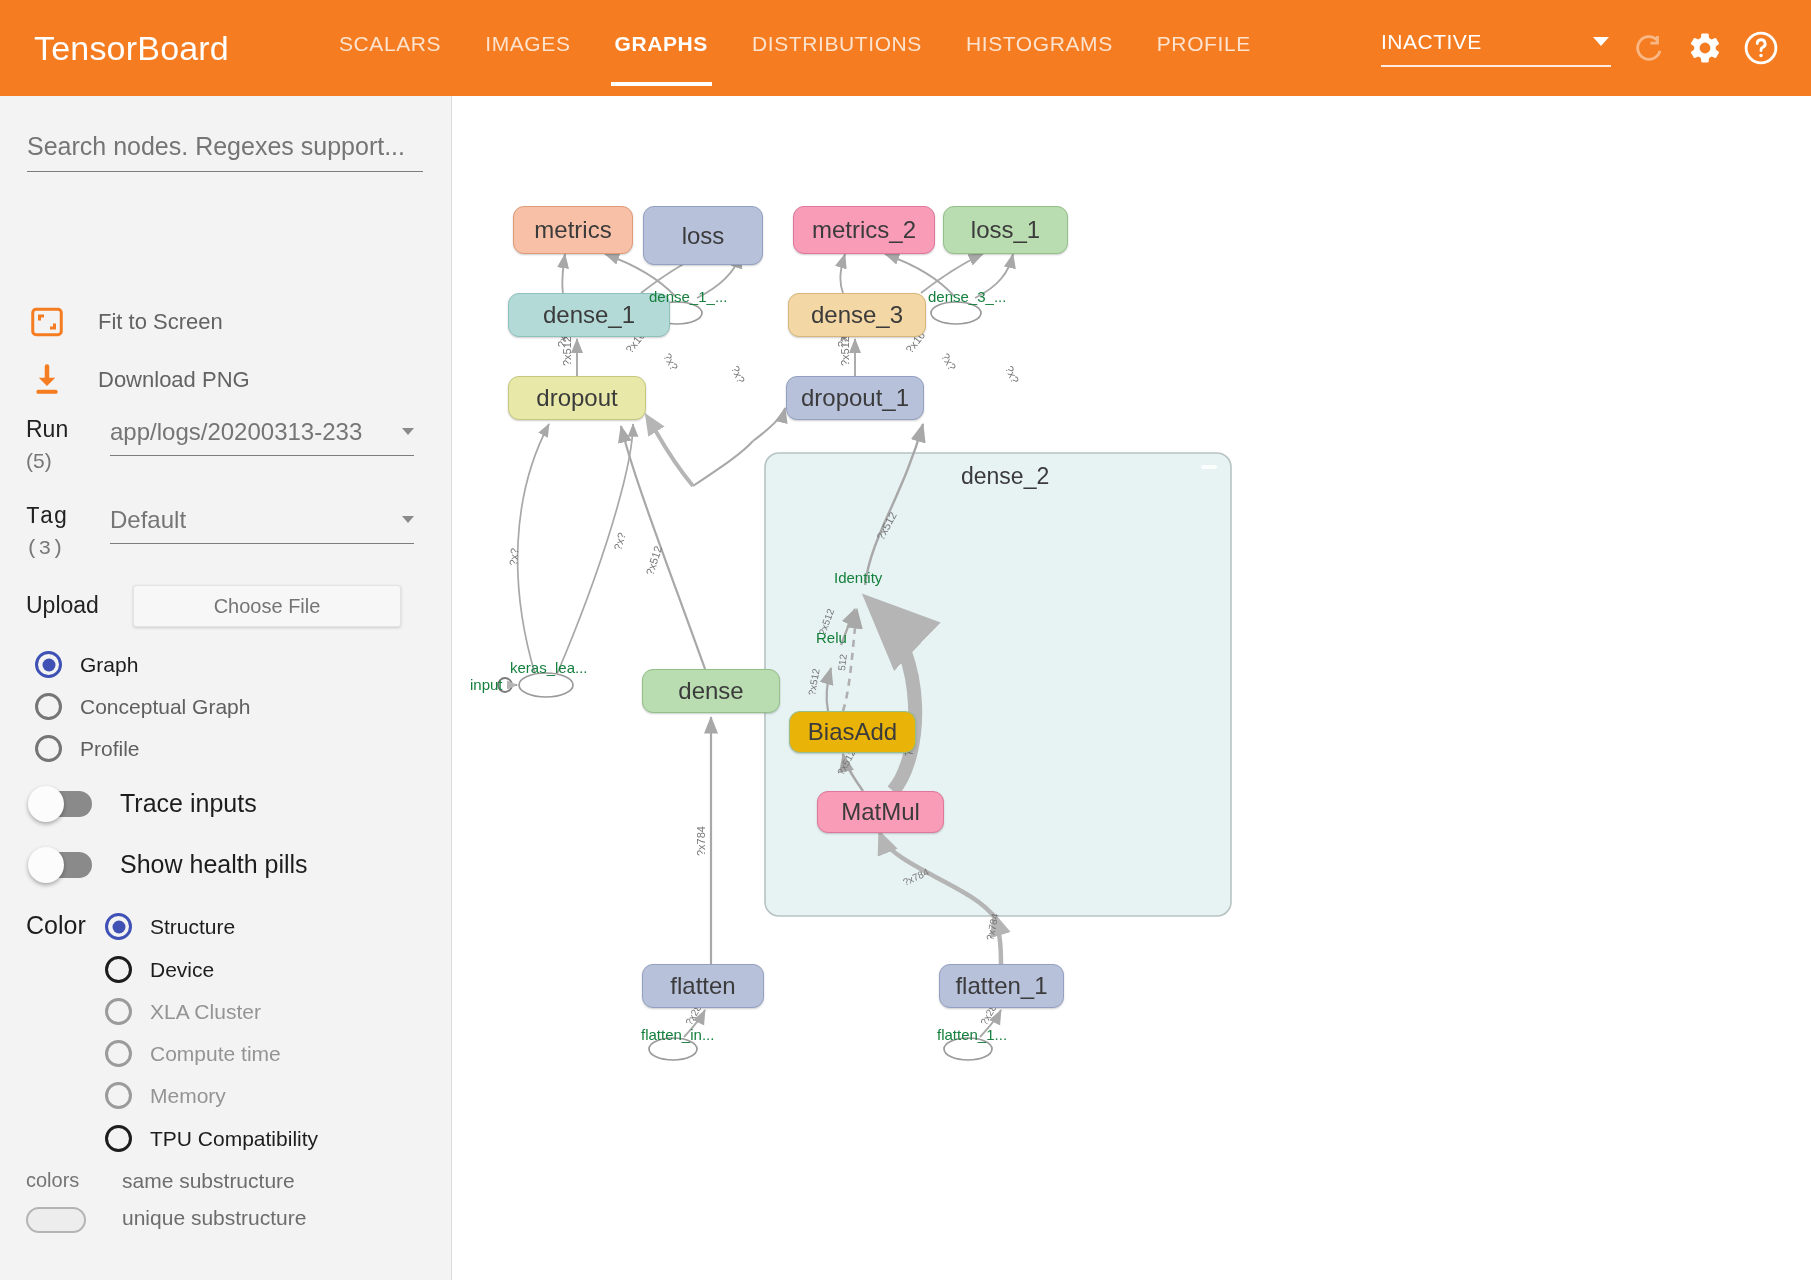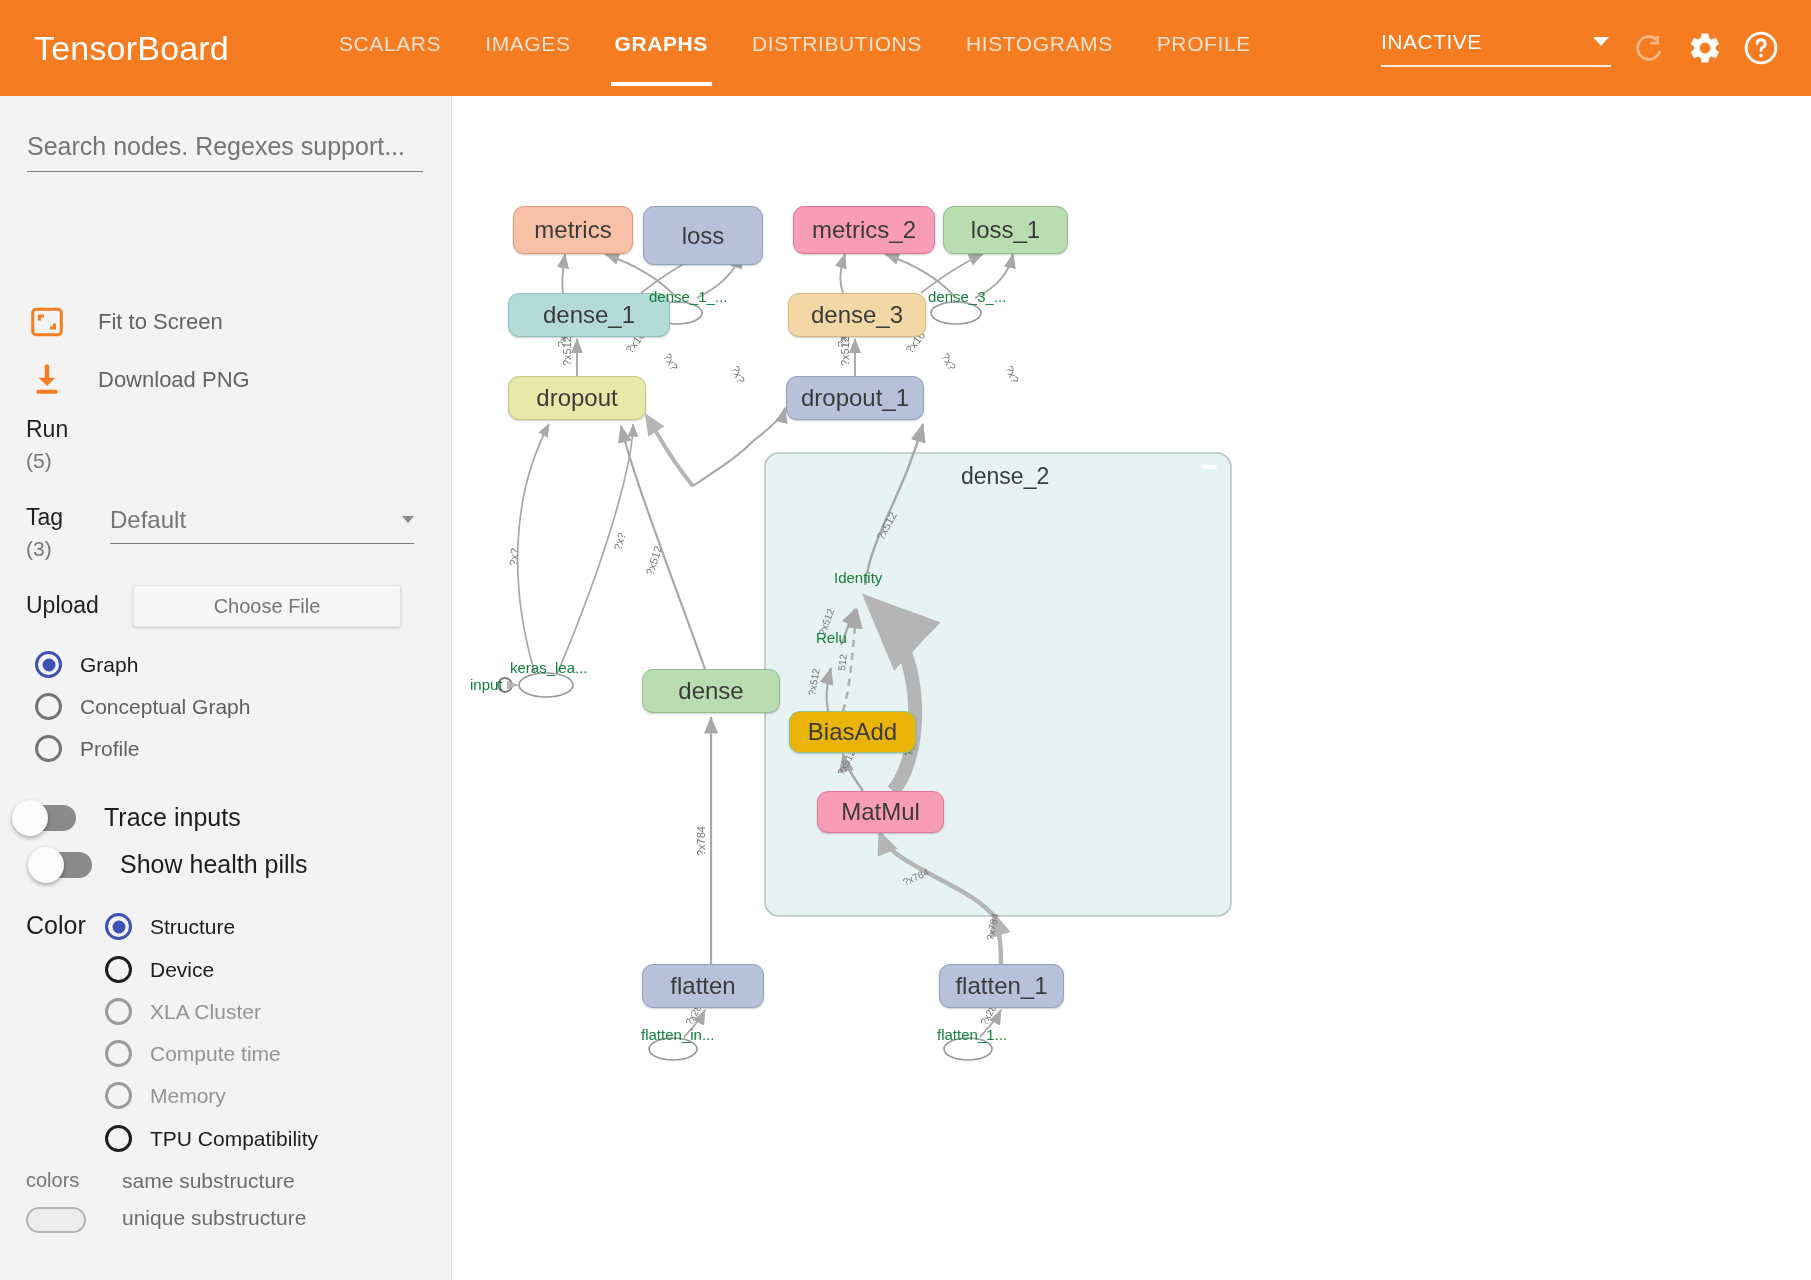--- a/index.html
+++ b/index.html
@@ -266,24 +266,28 @@
       </svg>
     </span>
     <span class="action-label">Download PNG</span>
   </div>
 
   <div class="field-row" style="left:26px; top:322px;">
     <div style="width:84px;">
       <div class="field-label">Run</div>
       <div class="field-sub">(5)</div>
     </div>
+    <div class="select" style="width:304px;">
+      <div class="select-value">app/logs/20200313-233</div>
+      <div class="select-caret"></div>
+    </div>
   </div>
 
   <div class="field-row" style="left:26px; top:410px;">
-    <div style="width:84px;">
+    <div style="width:84px;font-family:Liberation Mono, monospace;">
       <div class="field-label">Tag</div>
       <div class="field-sub">(3)</div>
     </div>
     <div class="select" style="width:304px;">
       <div class="select-value">Default</div>
       <div class="select-caret"></div>
     </div>
   </div>
 
   <div class="field-label" style="position:absolute; left:26px; top:498px;">Upload</div>
@@ -295,21 +299,21 @@
   </div>
   <div class="radio-row" style="left:35px; top:597px;">
     <span class="radio"></span>
     <span class="radio-label">Conceptual Graph</span>
   </div>
   <div class="radio-row" style="left:35px; top:639px;">
     <span class="radio"></span>
     <span class="radio-label">Profile</span>
   </div>
 
-  <div class="toggle-row" style="left:14px; top:693px;margin-top:14px;">
+  <div class="toggle-row" style="left:30px; top:693px;">
     <span class="toggle"></span>
     <span class="toggle-label">Trace inputs</span>
   </div>
   <div class="toggle-row" style="left:30px; top:754px;">
     <span class="toggle"></span>
     <span class="toggle-label">Show health pills</span>
   </div>
 
   <div id="color-label">Color</div>
 

